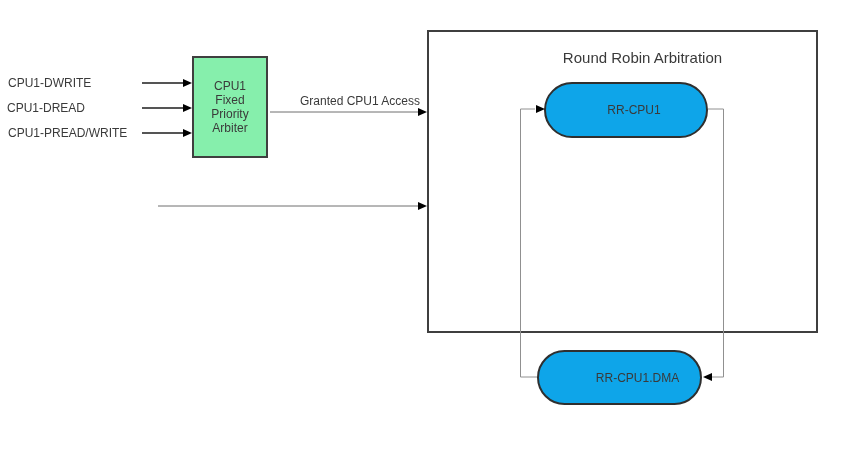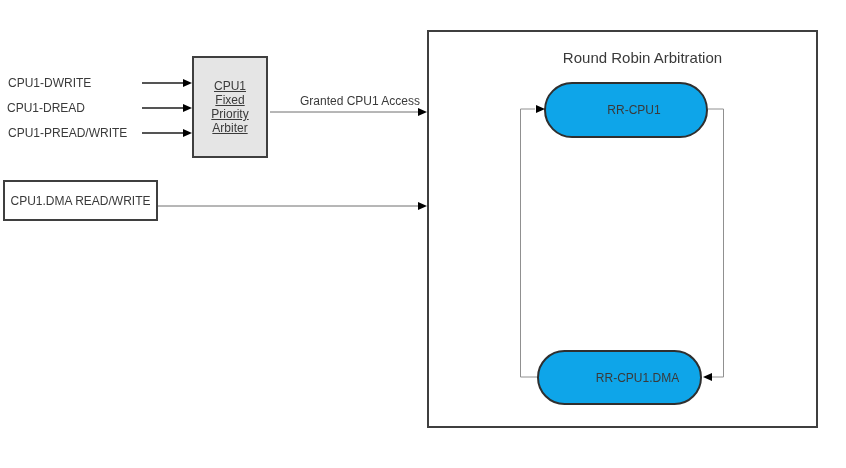--- a/index.html
+++ b/index.html
@@ -16,47 +16,46 @@
   .sig-label {
     font-size: 12px;
     line-height: 12px;
     white-space: nowrap;
   }
   #arbiter-box {
     left: 192px; top: 56px;
     width: 76px; height: 102px;
     box-sizing: border-box;
     border: 2px solid #3f3f3f;
-    background: #e5e5e5;
+    background: #86efac;
     display: flex; align-items: center; justify-content: center;
     text-align: center;
     font-size: 12px; line-height: 14px;
     white-space: pre-line;
-    text-decoration: underline;
   }
   #granted-label {
     left: 269px; top: 95px; width: 158px;
     text-align: center;
     font-size: 12px; line-height: 12px;
     white-space: nowrap;
     padding-left: 12px;
   }
   #dma-box {
     left: 3px; top: 180px;
     width: 155px; height: 41px;
     box-sizing: border-box;
     border: 2px solid #3f3f3f;
     background: #ffffff;
     display: flex; align-items: center; justify-content: center;
     font-size: 12px;
     white-space: nowrap;
   }
   #rr-box {
     left: 427px; top: 30px;
-    width: 391px; height: 398px;
+    width: 391px; height: 303px;
     box-sizing: border-box;
     border: 2px solid #3f3f3f;
     background: #ffffff;
   }
   #rr-title {
     position: absolute;
     left: 0; right: 0; top: 18px;
     text-align: center;
     padding-left: 40px;
     font-size: 15px; line-height: 15px;
@@ -94,21 +93,20 @@
   <div class="abs sig-label" style="left:7px; top:102px;">CPU1-DREAD</div>
   <div class="abs sig-label" style="left:8px; top:127px;">CPU1-PREAD/WRITE</div>
 
   <div id="arbiter-box" class="abs">CPU1
 Fixed
 Priority
 Arbiter</div>
 
   <div id="granted-label" class="abs">Granted CPU1 Access</div>
 
-  <div id="dma-box" class="abs">CPU1.DMA READ/WRITE</div>
 
   <div id="rr-box" class="abs">
     <div id="rr-title">Round Robin Arbitration</div>
   </div>
 
   <div id="node-rr-cpu1" class="stadium">RR-CPU1</div>
   <div id="node-rr-cpu1-dma" class="stadium">RR-CPU1.DMA</div>
 
   <svg id="wires" class="abs" width="846" height="468" viewBox="0 0 846 468">
 

